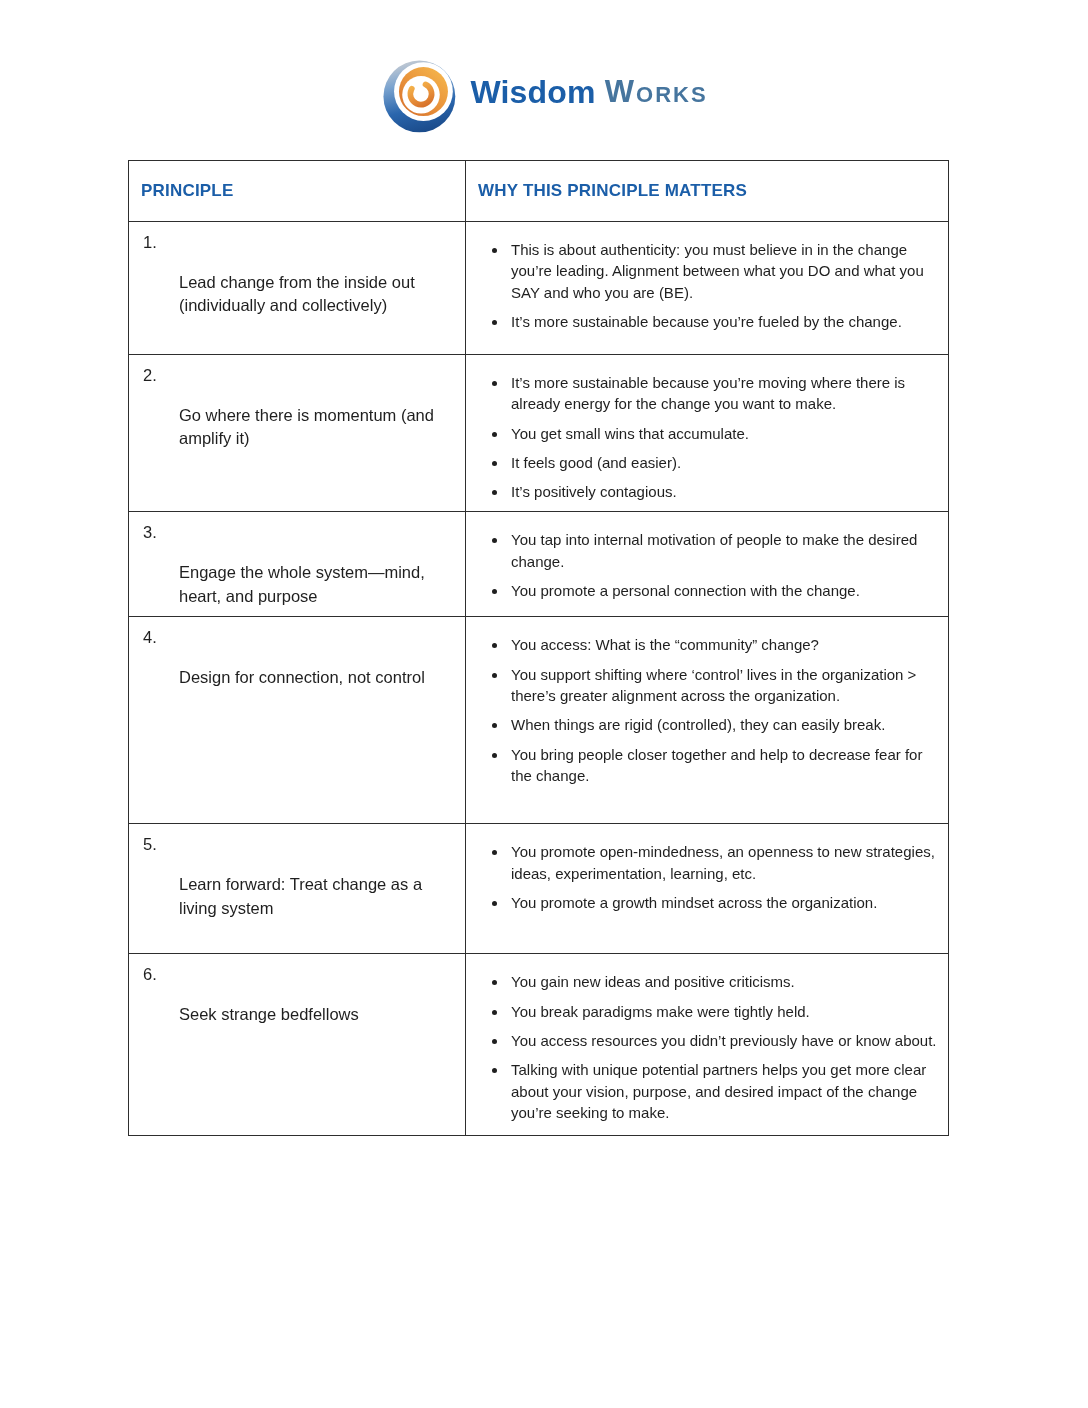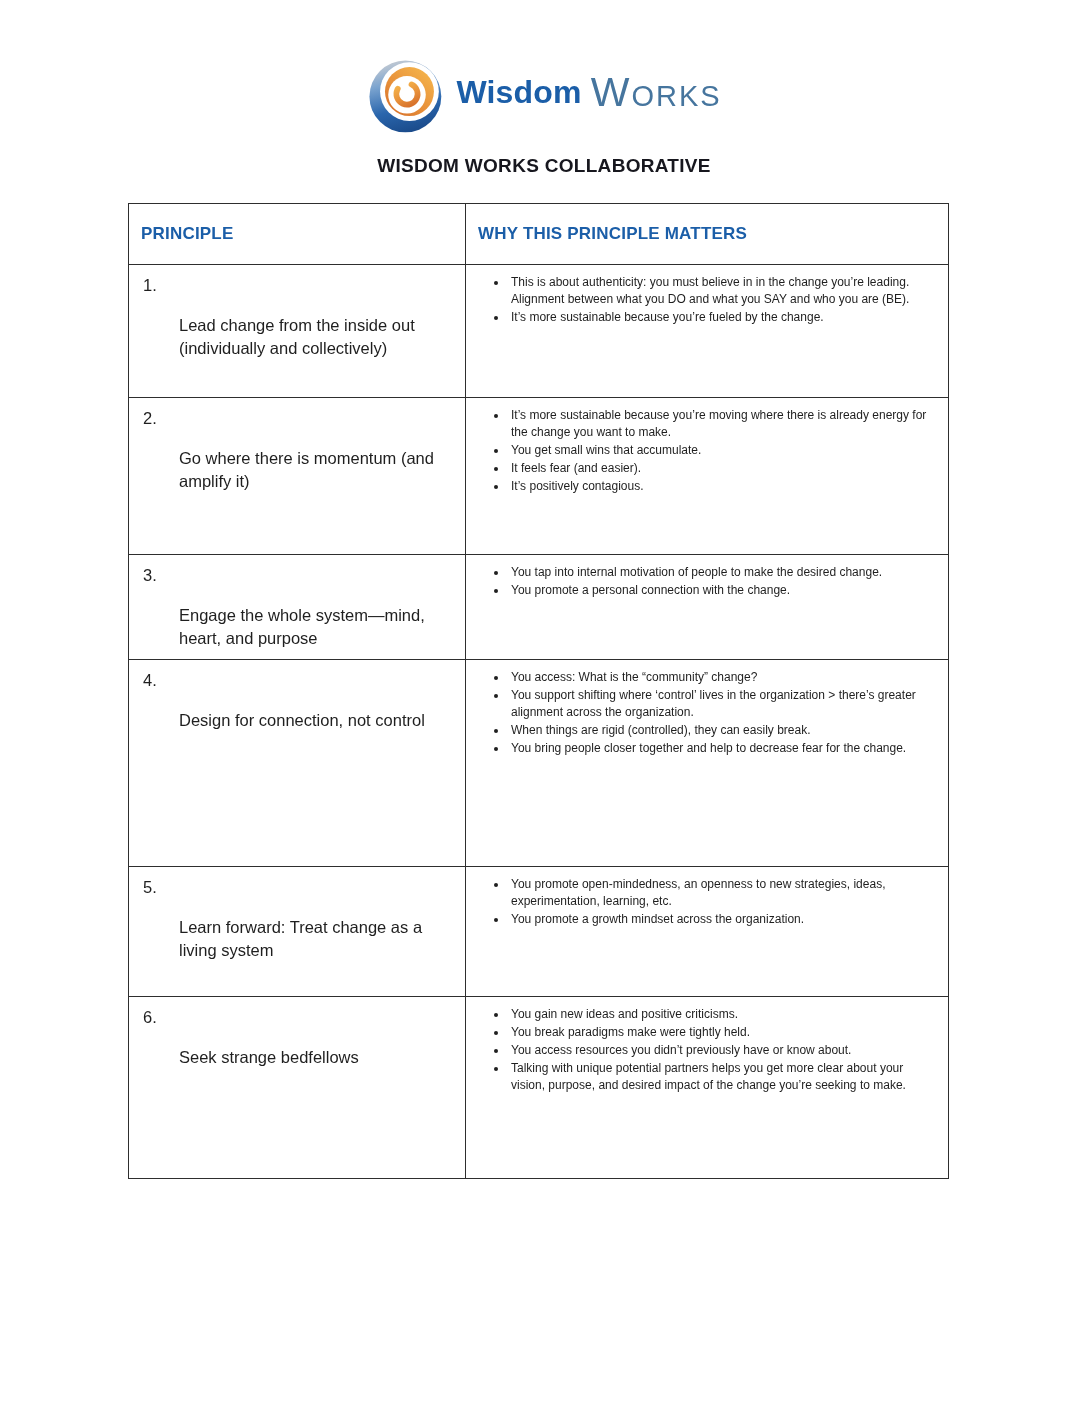--- a/index.html
+++ b/index.html
@@ -21,21 +21,21 @@
   .logo-row{
     padding-top:54px;
     display:flex;justify-content:center;align-items:center;gap:8px;
   }
   .logo-icon{width:82px;height:80px;flex:0 0 auto;}
   .wordmark{display:flex;align-items:center;gap:9px;margin-top:-4px;}
   .wm-wisdom{
     font-size:32px;font-weight:bold;color:var(--accent-blue);letter-spacing:0.2px;
   }
   .wm-works{
-    font-size:41px;font-weight:400;color:#46759e;
+    font-size:31px;font-weight:700;color:#46759e;
     font-variant:small-caps;letter-spacing:2px;
   }
 
   
   .title{
     text-align:center;margin-top:12px;
     color:var(--accent-blue);font-size:25px;font-weight:bold;line-height:1.2;
   }
   .subtitle{
     text-align:center;margin-top:6px;
@@ -60,21 +60,21 @@
     color:var(--accent-blue);font-size:17px;font-weight:bold;
     padding:20px 12px;letter-spacing:0.2px;
   }
   .cell-principle{padding:9px 8px 8px 14px;}
   .cell-why{padding:9px 10px 8px 12px;}
   .num-item{display:flex;align-items:flex-start;}
   .num{flex:0 0 36px;font-size:16.5px;line-height:1.42;}
   .principle-text{font-size:16.5px;line-height:1.42;max-width:278px;margin-top:40px;}
   ul.reasons{margin:0;padding-left:30px;}
   ul.reasons li{
-    font-size:12px;line-height:1.42;padding-left:3px;margin:0 0 1px 0;
+    font-size:15px;line-height:1.42;padding-left:3px;margin:8px 0 1px 0;
   }
   
   .r0 td{height:133px;} .r1 td{height:157px;} .r2 td{height:103px;}
   .r3 td{height:207px;} .r4 td{height:130px;} .r5 td{height:182px;}
 
   
   .footer{
     position:absolute;left:128px;top:1332px;width:820px;
     display:flex;justify-content:space-between;align-items:baseline;
     font-size:15px;color:#1c1c1c;
@@ -105,21 +105,20 @@
       <circle cx="53" cy="46" r="30" fill="url(#orangeG)"></circle>
       <circle cx="50" cy="50" r="23" fill="#ffffff"></circle>
       <circle cx="50" cy="49" r="13" fill="none" stroke="url(#orangeG)" stroke-width="7" stroke-dasharray="62 30" stroke-linecap="round" transform="rotate(-65 50 49)"></circle>
     </svg>
     <div class="wordmark">
       <span class="wm-wisdom">Wisdom</span>
       <span class="wm-works">Works</span>
     </div>
   </div>
 
-  <div class="org-line">WISDOM WORKS COLLABORATIVE</div>
 
   <table class="principles-table">
     <colgroup>
         <col style="width:337px">
         <col style="width:483px">
       </colgroup>
     <thead>
       <tr>
         <th>PRINCIPLE</th>
         <th>WHY THIS PRINCIPLE MATTERS</th>
@@ -144,21 +143,21 @@
         <td class="cell-principle">
           <div class="num-item">
             <span class="num">2.</span>
             <span class="principle-text">Go where there is momentum (and amplify it)</span>
           </div>
         </td>
         <td class="cell-why">
           <ul class="reasons">
             <li>It’s more sustainable because you’re moving where there is already energy for the change you want to make.</li>
             <li>You get small wins that accumulate.</li>
-            <li>It feels fear (and easier).</li>
+            <li>It feels good (and easier).</li>
             <li>It’s positively contagious.</li>
           </ul>
         </td>
       </tr>
       <tr class="r2">
         <td class="cell-principle">
           <div class="num-item">
             <span class="num">3.</span>
             <span class="principle-text">Engage the whole system—mind, heart, and purpose</span>
           </div>

